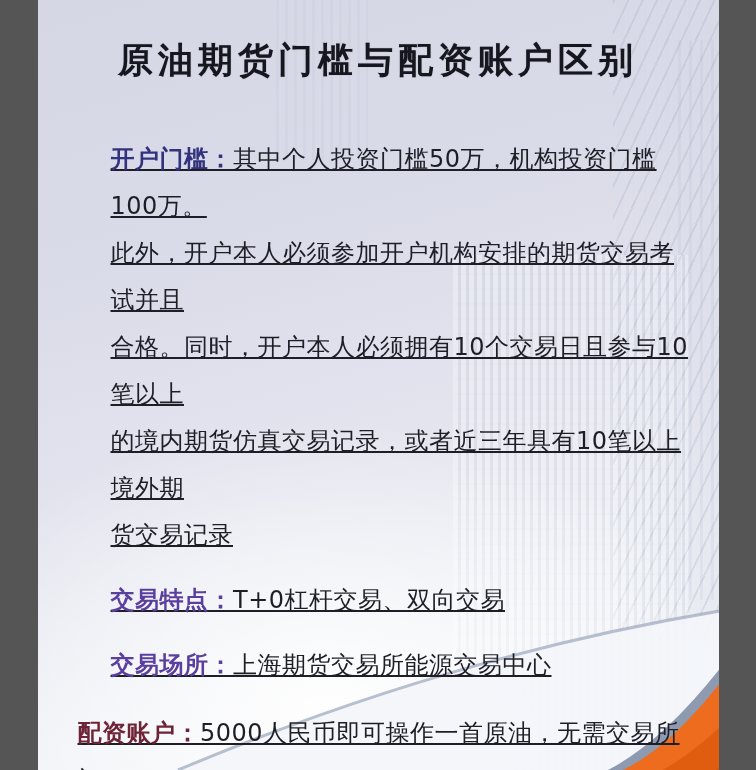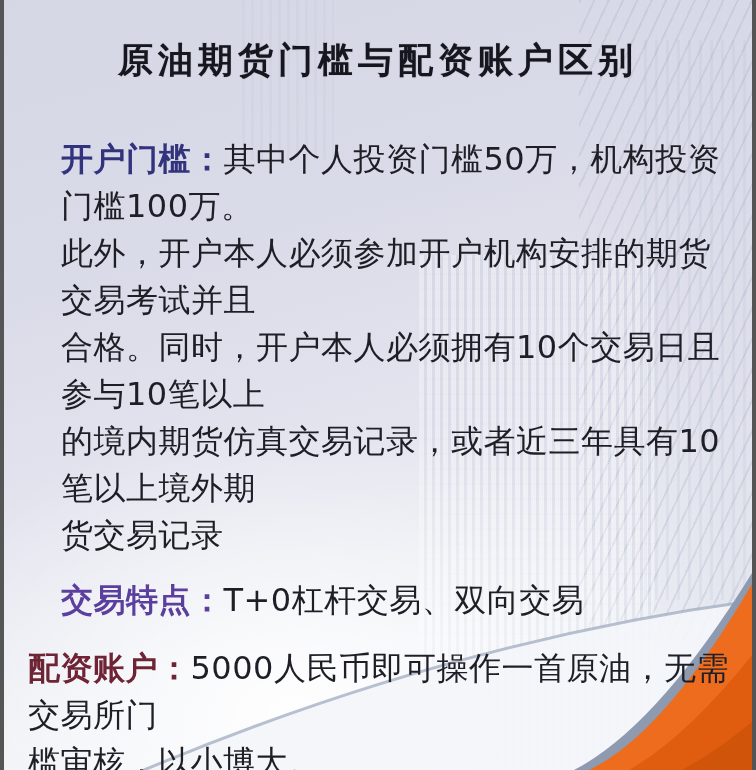--- a/index.html
+++ b/index.html
@@ -1,18 +1,18 @@
 <!DOCTYPE html>
 <html><head>
 <meta charset="utf-8">
 <style>
   html,body{margin:0;padding:0;background:#555;}
   .poster{
     position:relative;
-    width:748px;height:770px;
+    width:681px;height:770px;
     margin:0 auto;
     overflow:hidden;
     font-family:"DejaVu Sans",sans-serif;
     background:linear-gradient(165deg,#d6d7e5 0%,#dadbe8 30%,#e3e4ee 55%,#eef0f5 78%,#f6f7fa 100%);
   }
   
   .bld{position:absolute;pointer-events:none;}
   .bld-right{
     left:575px;top:0;width:181px;height:640px;
     background:
@@ -48,26 +48,27 @@
   .title{
     margin:34px 0 0 0;
     text-align:center;
     font-size:35px;font-weight:bold;
     letter-spacing:5px;
     color:#16161f;
     line-height:52px;
     text-shadow:0 0 1px rgba(20,20,30,.35);
   }
   .sec{
-    margin:0;
+    margin:16px;
     padding:0 12px 0 57px;
-    font-size:32px;
+    font-size:24px;
     line-height:47px;
     letter-spacing:.5px;
     color:#1e1e26;
+    text-decoration:underline;
   }
   .sec .sec-label{font-weight:bold;}
   .sec .sec-text{white-space:pre-line;}
   .sec-1{margin-top:50px;}
   .sec-2{margin-top:5px;}
   .sec-3{margin-top:18px;}
   .sec-4{margin-top:18px;}
   .sec-5{margin-top:21px;padding-left:24px;}
   .sec-1 .sec-label{color:#32327d;}
   .sec-2 .sec-label{color:#5b3f9e;}
@@ -101,18 +102,19 @@
 
     <p class="sec sec-1"><span class="sec-label">开户门槛：</span><span class="sec-text">其中个人投资门槛50万，机构投资门槛100万。
 此外，开户本人必须参加开户机构安排的期货交易考试并且
 合格。同时，开户本人必须拥有10个交易日且参与10笔以上
 的境内期货仿真交易记录，或者近三年具有10笔以上境外期
 货交易记录</span></p>
 
 
     <p class="sec sec-3"><span class="sec-label">交易特点：</span><span class="sec-text">T+0杠杆交易、双向交易</span></p>
 
+    <p class="sec sec-4"><span class="sec-label">交易场所：</span><span class="sec-text">上海期货交易所能源交易中心</span></p>
 
     <p class="sec sec-5"><span class="sec-label">配资账户：</span><span class="sec-text">5000人民币即可操作一首原油，无需交易所门
 槛审核，以小博大。</span></p>
 
   </div>
 </div>
 
 </body></html>

